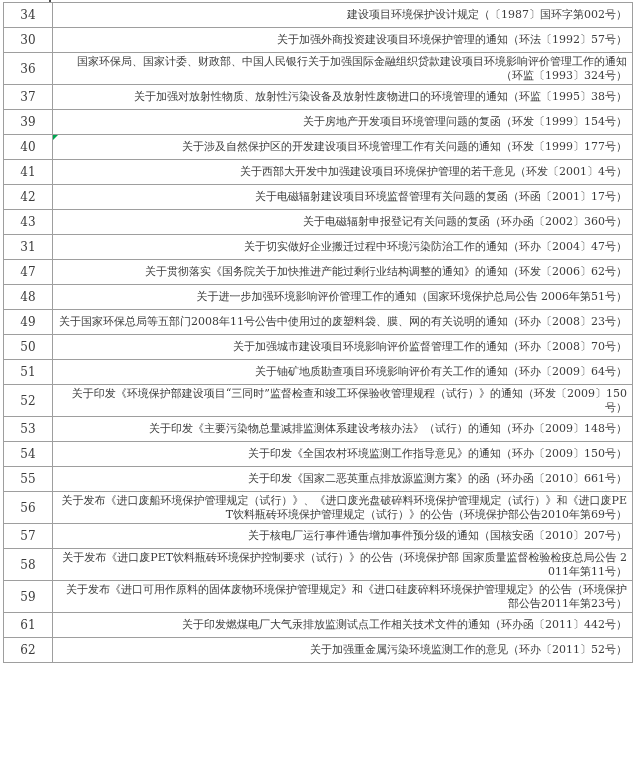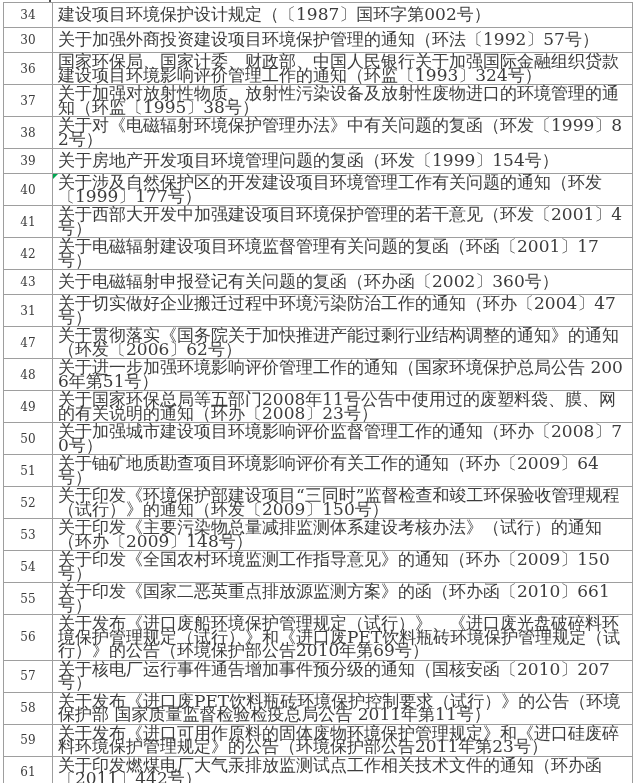--- a/index.html
+++ b/index.html
@@ -22,22 +22,22 @@
     vertical-align: middle;
     background: #ffffff;
   }
   td.num-cell {
     width: 46px;
     text-align: center;
     font-size: 12px;
     border-right: 2px solid #4f4f4f;
   }
   td.title-cell {
-    text-align: left;
-    font-size: 17px;
+    text-align: right;
+    font-size: 11px;
     line-height: 13.5px;
     padding: 2px 5px;
     position: relative;
     border-right: 2px solid #6b6b6b;
     word-break: break-all;
   }
   tr.reg-row { height: 25px; }
   .corner-marker {
     position: absolute; top: 0; left: 0;
     width: 0; height: 0;
@@ -89,29 +89,20 @@
   <tr class="reg-row">
     <td class="num-cell">
       <span>37</span>
     </td>
     <td class="title-cell">
       
       <span>关于加强对放射性物质、放射性污染设备及放射性废物进口的环境管理的通知（环监〔1995〕38号）</span>
     </td>
   </tr>
 
-  <tr class="reg-row">
-    <td class="num-cell">
-      <span>38</span>
-    </td>
-    <td class="title-cell">
-      
-      <span>关于对《电磁辐射环境保护管理办法》中有关问题的复函（环发〔1999〕82号）</span>
-    </td>
-  </tr>
 
   <tr class="reg-row">
     <td class="num-cell">
       <span>39</span>
     </td>
     <td class="title-cell">
       
       <span>关于房地产开发项目环境管理问题的复函（环发〔1999〕154号）</span>
     </td>
   </tr>

